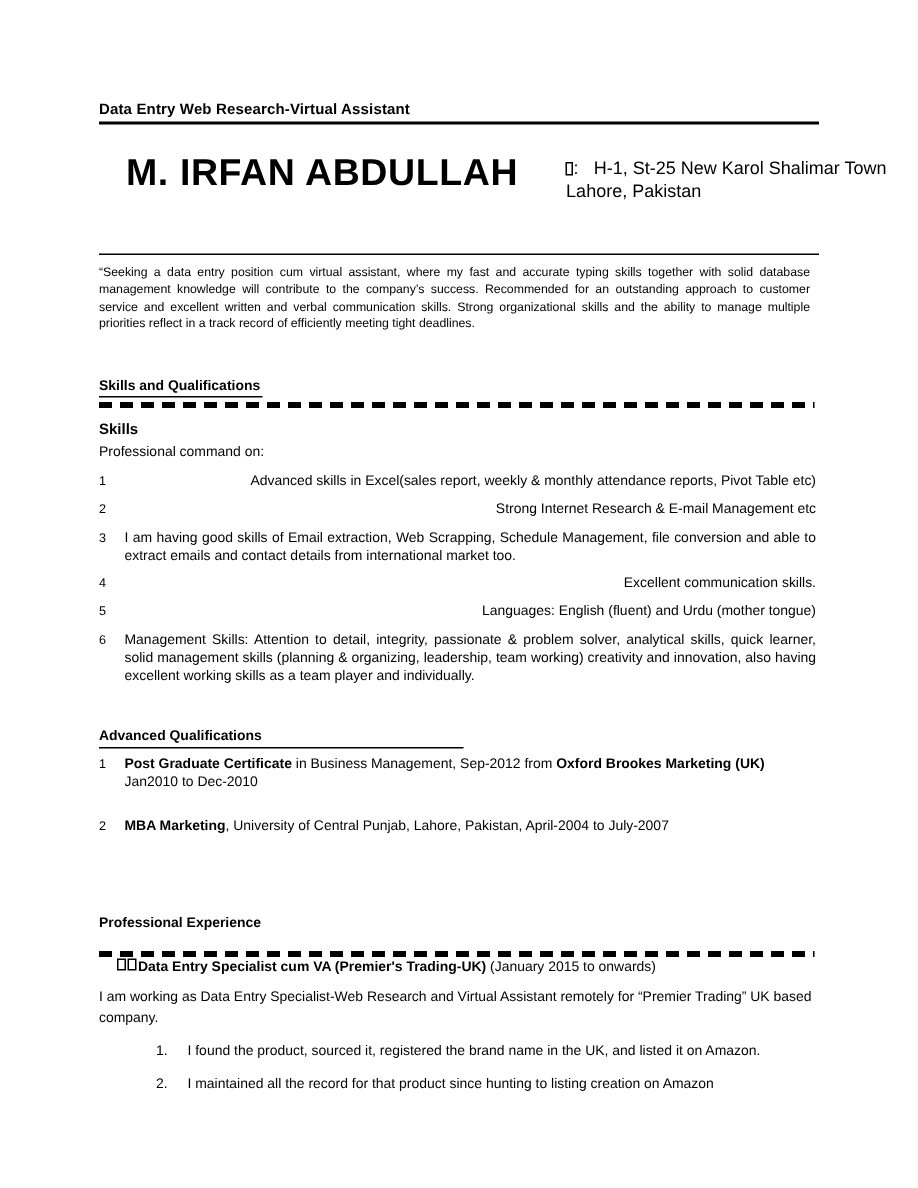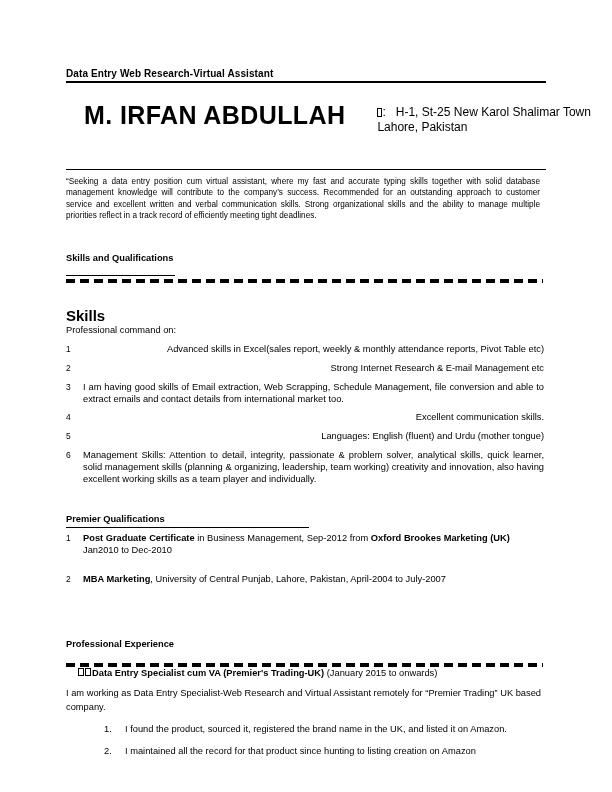--- a/index.html
+++ b/index.html
@@ -96,37 +96,37 @@
 
   
   .section-head {
     font-size: 9.3px;
     font-weight: bold;
     line-height: 12px;
   }
   .section-head.underlined {
     display: inline-block;
     border-bottom: 1.1px solid #000;
-    padding-bottom: 11px;
+    padding-bottom: 1px;
     padding-right: 2px;
   }
   .dashed-rule {
     margin-top: 3px;
     width: 477px;
     height: 4px;
     background-image: repeating-linear-gradient(
         to right,
         #000 0px, #000 9px,
         transparent 9px, transparent 14px);
   }
 
   .sub-head {
-    font-size: 15px;
+    font-size: 10px;
     font-weight: bold;
-    margin-top: 27px;
+    margin-top: 9px;
     line-height: 12px;
   }
   .plain-line {
     font-size: 9.3px;
     line-height: 13px;
     margin-top: 2px;
   }
 
   
   .num-list {
@@ -265,21 +265,21 @@
           <div class="txt nojust">Languages: English (fluent) and Urdu (mother tongue)</div>
         </div>
         <div class="num-item">
           <div class="num">6</div>
           <div class="txt">Management Skills: Attention to detail, integrity, passionate &amp; problem solver, analytical skills, quick learner, solid management skills (planning &amp; organizing, leadership, team working) creativity and innovation, also having excellent working skills as a team player and individually.</div>
         </div>
       </div>
     </div>
 
     <div class="acad-wrap">
-      <div class="section-head">Premier Qualifications</div>
+      <div class="section-head">Advanced Qualifications</div>
       <div class="acad-head-rule"></div>
 
       <div class="acad-item">
         <div class="num">1</div>
         <div class="txt"><b>Post Graduate Certificate</b><span> in Business Management, Sep-2012 from </span><b>Oxford Brookes Marketing (UK)</b><span> Jan2010 to Dec-2010</span></div>
       </div>
 
       <div class="acad-item second">
         <div class="num">2</div>
         <div class="txt"><b>MBA Marketing</b><span>, University of Central Punjab, Lahore, Pakistan, April-2004 to July-2007</span></div>

